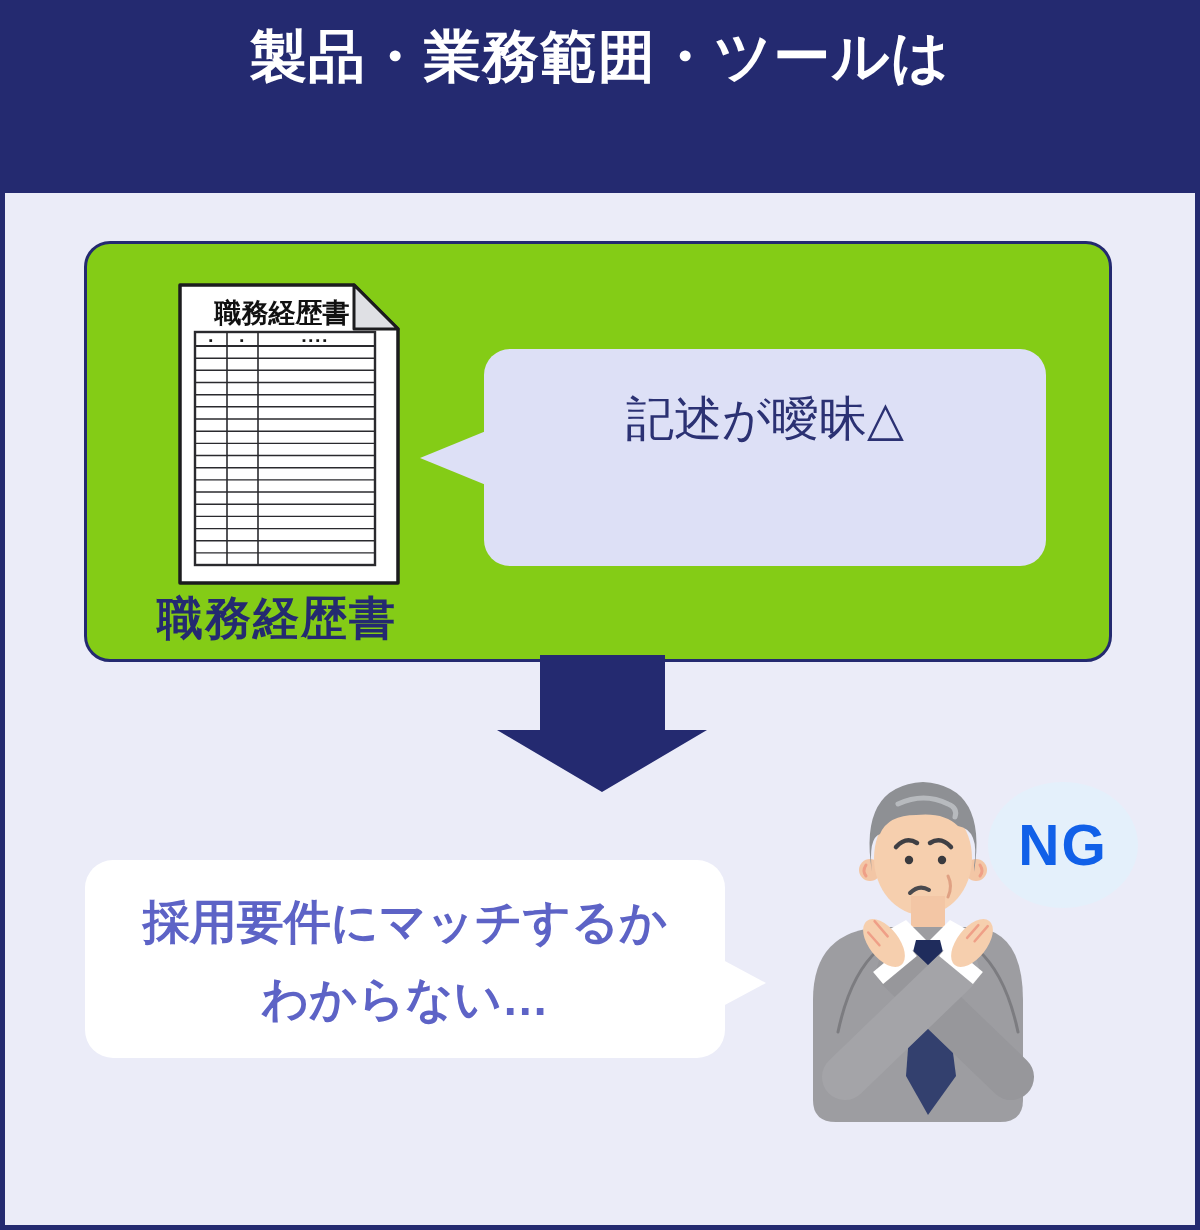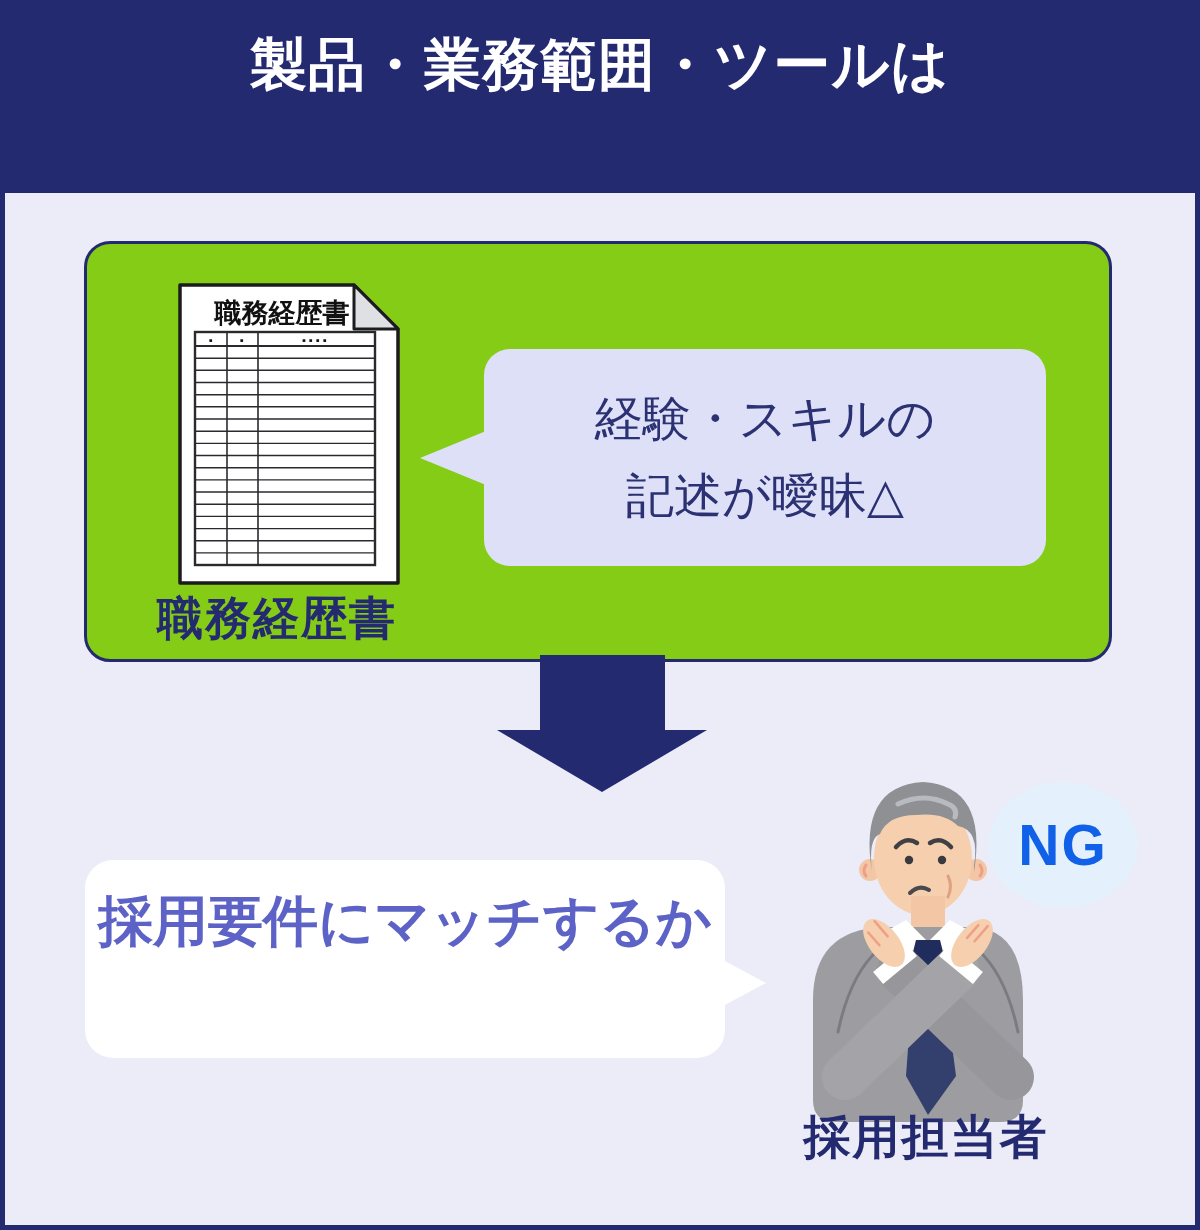--- a/index.html
+++ b/index.html
@@ -3,41 +3,41 @@
 <meta charset="utf-8">
 <style>
   html,body{margin:0;padding:0;background:#ebecf8;}
   .page{position:relative;width:1200px;height:1230px;background:#ebecf8;overflow:hidden;
         font-family:"Liberation Sans","DejaVu Sans",sans-serif;}
   .border-ov{position:absolute;inset:0;border:5px solid #242a70;pointer-events:none;z-index:40;}
 
   
   .hdr{position:absolute;top:0;left:0;width:1200px;height:193px;background:#242a70;z-index:5;}
   .hdr-text{width:100%;text-align:center;color:#ffffff;font-weight:900;font-size:57px;
-            line-height:80px;padding-top:24px;letter-spacing:1px;}
+            line-height:80px;padding-top:16px;letter-spacing:1px;}
 
   
   .panel{position:absolute;left:84px;top:241px;width:1028px;height:421px;background:#84cc16;
          border:3px solid #242a70;border-radius:26px;box-sizing:border-box;z-index:2;}
   .doc-svg{position:absolute;left:90px;top:38px;width:224px;height:304px;}
   .doc-label{position:absolute;left:8px;top:344px;width:364px;text-align:center;
              font-size:46px;font-weight:800;color:#242a70;letter-spacing:2px;}
 
   .bubble1{position:absolute;left:397px;top:105px;width:562px;height:217px;background:#dde0f6;
            border-radius:26px;color:#2b3173;font-size:48px;line-height:77px;font-weight:500;
            text-align:center;padding-top:31px;box-sizing:border-box;}
   .bubble1 .tail{position:absolute;left:-64px;top:82px;width:0;height:0;
                  border-top:27px solid transparent;border-bottom:27px solid transparent;
                  border-right:66px solid #dde0f6;}
 
   .arrow-svg{position:absolute;left:497px;top:655px;width:210px;height:137px;z-index:3;}
 
   
   .bubble2{position:absolute;left:85px;top:860px;width:640px;height:198px;background:#ffffff;
-           border-radius:28px;color:#5d63c6;font-size:55px;font-weight:800;line-height:77px;
+           border-radius:28px;color:#5d63c6;font-size:47px;font-weight:800;line-height:77px;
            text-align:center;padding-top:23px;box-sizing:border-box;z-index:2;}
   .bubble2 .tail{position:absolute;right:-41px;top:100px;width:0;height:0;
                  border-top:23px solid transparent;border-bottom:23px solid transparent;
                  border-left:43px solid #ffffff;}
 
   .ng{position:absolute;left:988px;top:782px;width:150px;height:126px;background:#e4f0fb;
       border-radius:50%;display:flex;align-items:center;justify-content:center;z-index:1;}
   .ng span{font-weight:800;font-size:57px;color:#1160e8;letter-spacing:2px;}
   .person-svg{position:absolute;left:808px;top:770px;width:240px;height:364px;z-index:2;}
   .person-label{position:absolute;left:776px;top:1106px;width:300px;text-align:center;
@@ -84,32 +84,32 @@
           <line x1="18" x2="198" y1="270.9" y2="270.9" stroke="#2a2a2e" stroke-width="1.4"></line>
         </g>
       <text x="34" y="62" text-anchor="middle" font-size="11" fill="#111">▪</text>
       <text x="65" y="62" text-anchor="middle" font-size="11" fill="#111">▪</text>
       <text x="139" y="62" text-anchor="middle" font-size="11" letter-spacing="3" fill="#111">▪▪▪▪</text>
     </svg>
     <div class="doc-label">職務経歴書</div>
 
     <div class="bubble1">
       <div class="tail"></div>
-      <div>経験・スキルの</div>
       <div>記述が曖昧△</div>
     </div>
   </div>
 
   <svg class="arrow-svg" viewBox="0 0 210 137">
     <polygon points="43,0 168,0 168,75 210,75 105,137 0,75 43,75" fill="#242a70"></polygon>
   </svg>
 
   <div class="bubble2">
     <div class="tail"></div>
     <div>採用要件にマッチするか</div>
+    <div>わからない…</div>
   </div>
 
   <div class="ng">
     <span>NG</span>
   </div>
 
   <svg class="person-svg" viewBox="0 0 240 364">
 
     <circle cx="62" cy="100" r="11" fill="#f3c6a5"></circle>
     <circle cx="168" cy="100" r="11" fill="#f3c6a5"></circle>
@@ -152,16 +152,15 @@
         <line x1="166" y1="150" x2="165" y2="170" stroke="#ef9f87" stroke-width="2.5" stroke-linecap="round"></line>
       </g>
       <g transform="rotate(-38 76 173)">
         <ellipse cx="76" cy="173" rx="15" ry="28" fill="#f6cfae"></ellipse>
         <line x1="70" y1="155" x2="71" y2="172" stroke="#ef9f87" stroke-width="2.5" stroke-linecap="round"></line>
         <line x1="82" y1="150" x2="83" y2="170" stroke="#ef9f87" stroke-width="2.5" stroke-linecap="round"></line>
       </g>
     </g>
   </svg>
 
-  <div class="person-label">採用担当者</div>
 
   <div class="border-ov"></div>
 </div>
 
 </body></html>

